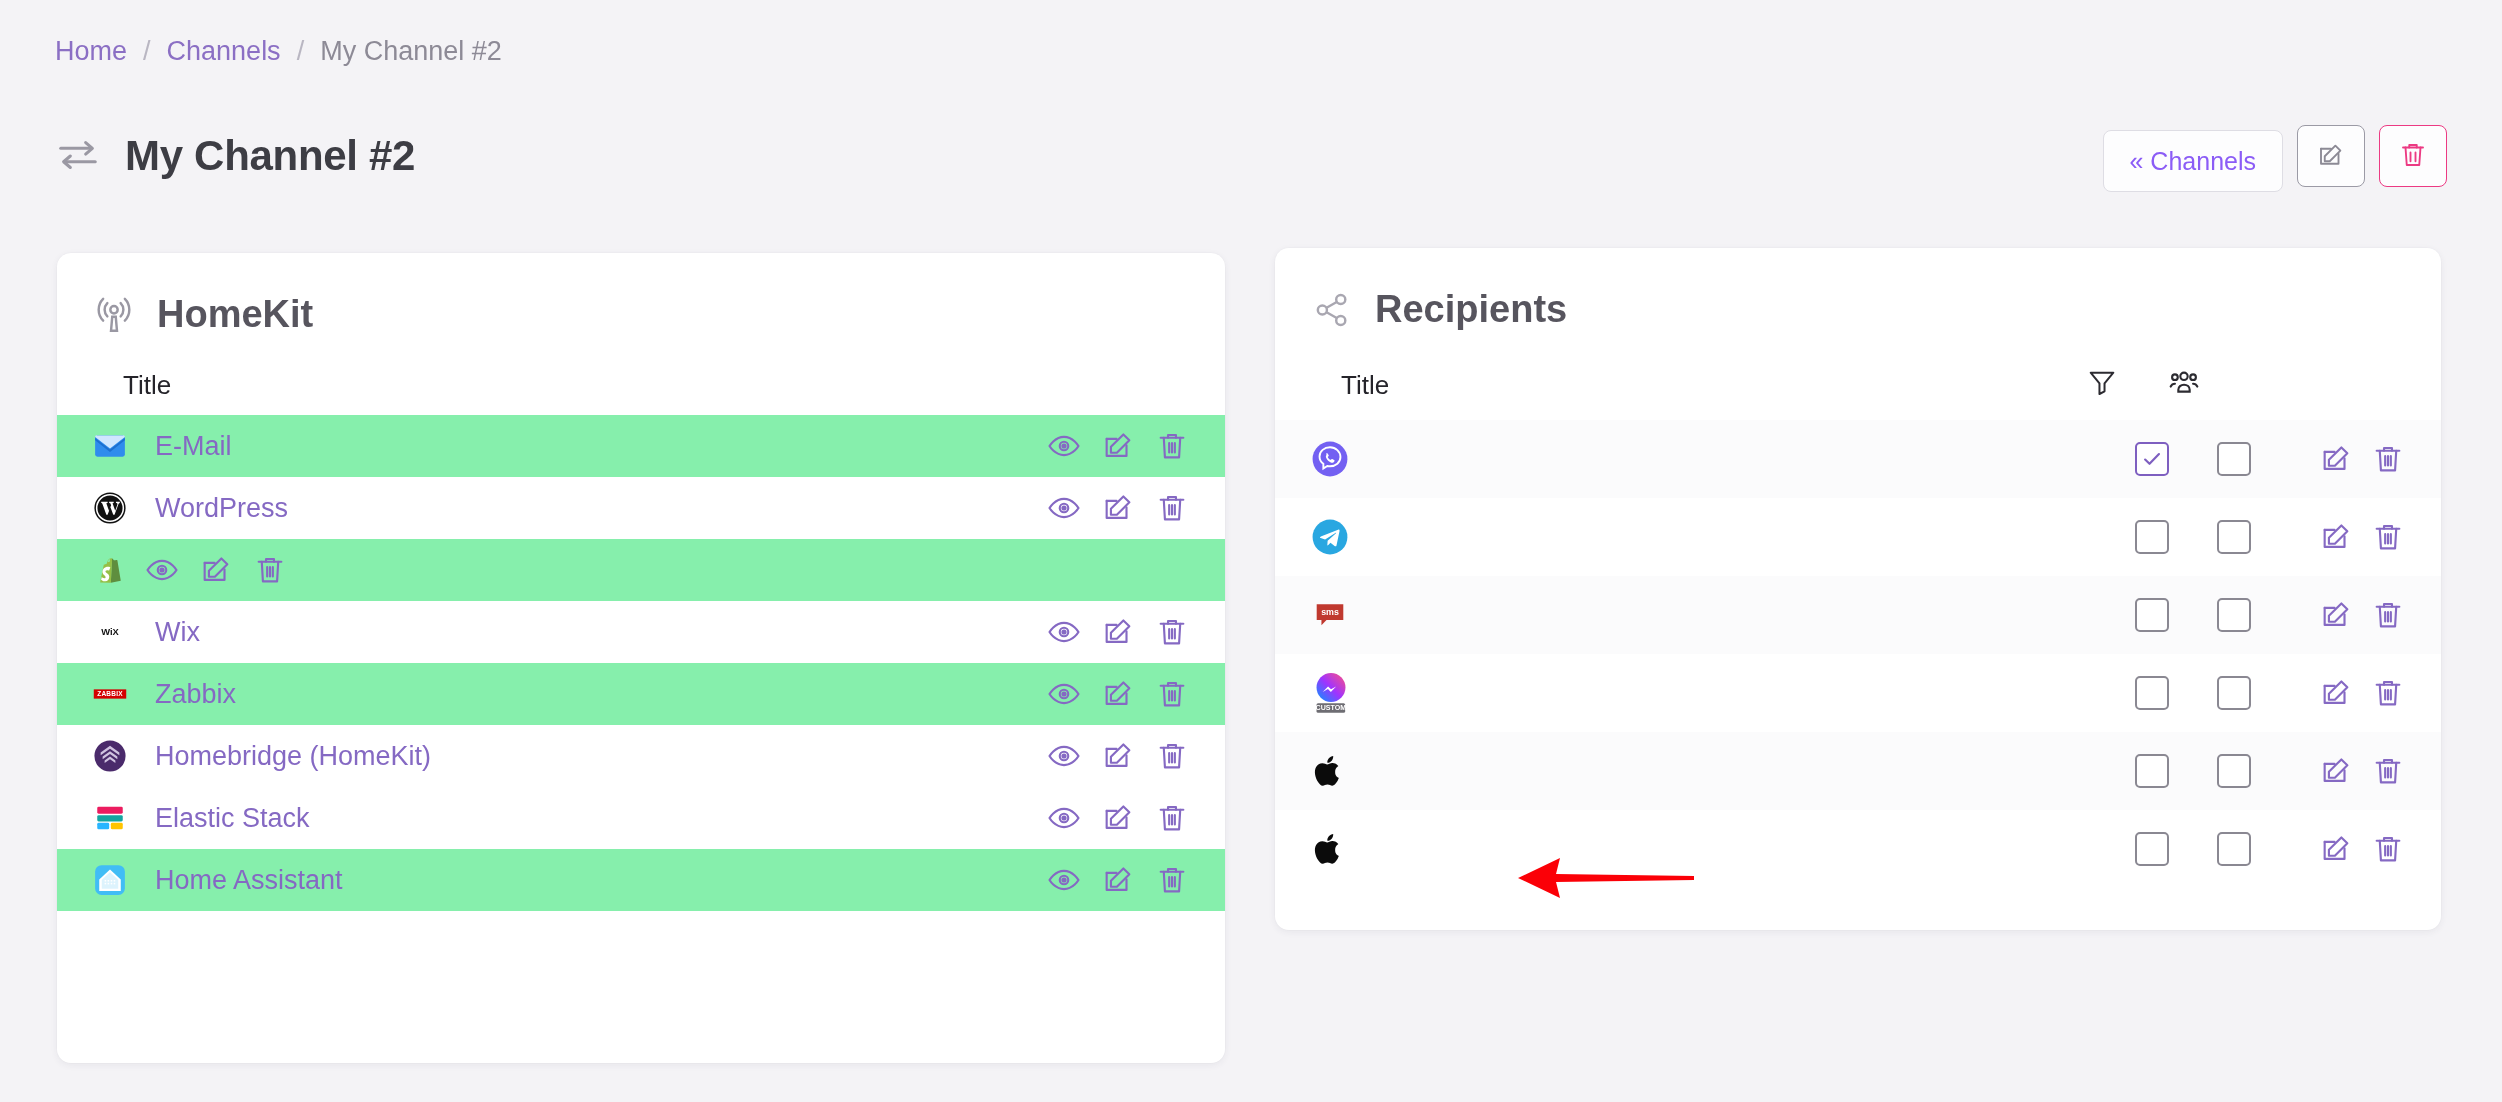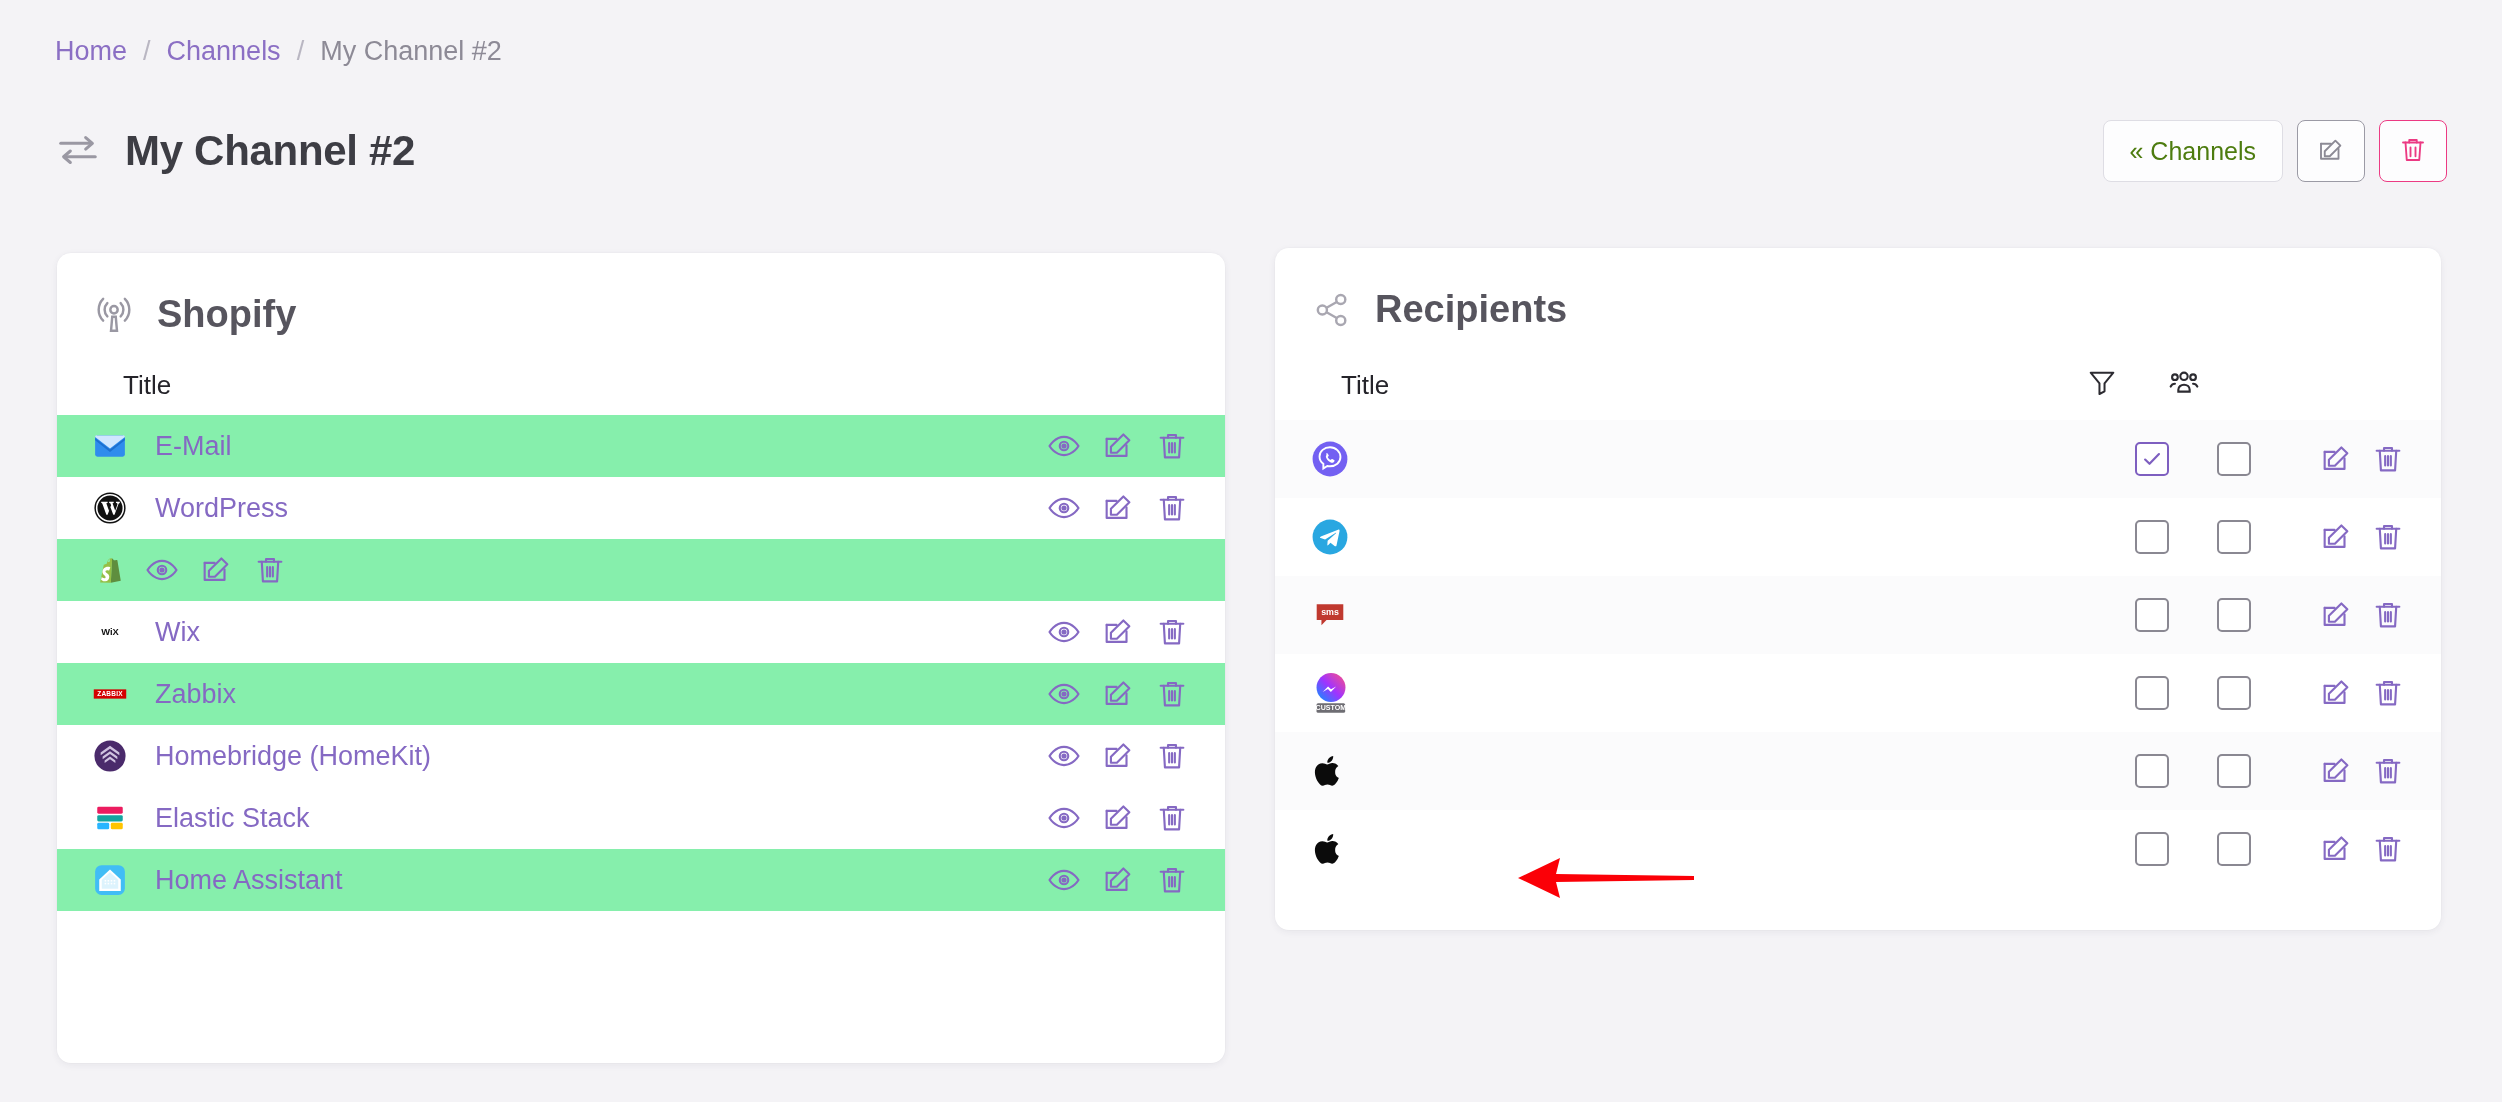--- a/index.html
+++ b/index.html
@@ -34,23 +34,24 @@
   .page-title {
     font-size: 42px; font-weight: bold; color: #3d3d44;
     letter-spacing: -0.3px;
   }
   .title-actions {
     margin-left: auto; display: flex; align-items: center; gap: 14px;
   }
   .btn-outline {
     height: 62px; min-width: 180px; padding: 0 26px;
     background: #fdfdfe; border: 1px solid #dedde4; border-radius: 8px;
-    color: #4d7c0f; font-size: 25px; font-family: "Liberation Sans", sans-serif;
+    color: #8b5cf6; font-size: 25px; font-family: "Liberation Sans", sans-serif;
     display: flex; align-items: center; justify-content: center; gap: 6px;
     cursor: pointer;
+    margin-top: 10px;
   }
   .btn-icon-sq {
     width: 68px; height: 62px; background: #fdfdfe;
     border: 1px solid #9b9aa5; border-radius: 8px;
     display: flex; align-items: center; justify-content: center;
     cursor: pointer;
   }
   .btn-icon-sq.danger { border-color: #ec3a83; }
 
   
@@ -168,21 +169,21 @@
       <span class="card-head-icon">
         <svg viewBox="0 0 24 24" width="42" height="42" fill="none" stroke="#9a98a3" stroke-width="1.4" stroke-linecap="round">
           <circle cx="12" cy="9" r="2.1"></circle>
           <path d="M8.2 5.2a5.4 5.4 0 000 7.6"></path>
             <path d="M15.8 5.2a5.4 5.4 0 010 7.6"></path>
           <path d="M5.8 2.8a8.8 8.8 0 000 12.4"></path>
             <path d="M18.2 2.8a8.8 8.8 0 010 12.4"></path>
           <path d="M11 13h2l.7 8h-3.4z"></path>
         </svg>
       </span>
-      <h2 class="card-head-title">Shopify</h2>
+      <h2 class="card-head-title">HomeKit</h2>
     </div>
 
     <div class="table">
       <div class="thead">
         <span class="th-title">Title</span>
       </div>
       <div id="sources-rows">
           <div class="row odd">
             <span class="row-icon">
               <svg width="34" height="34" viewBox="0 0 24 24">

